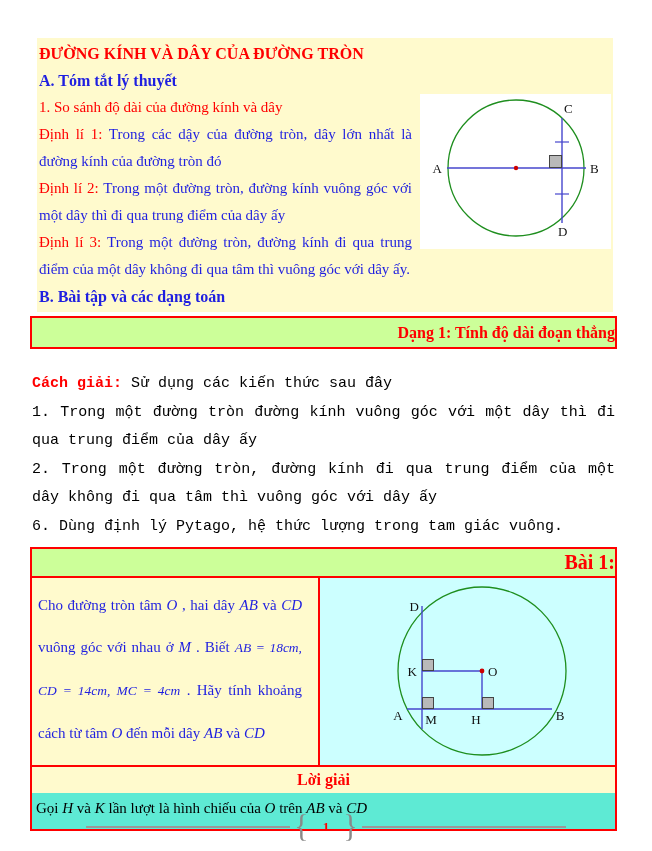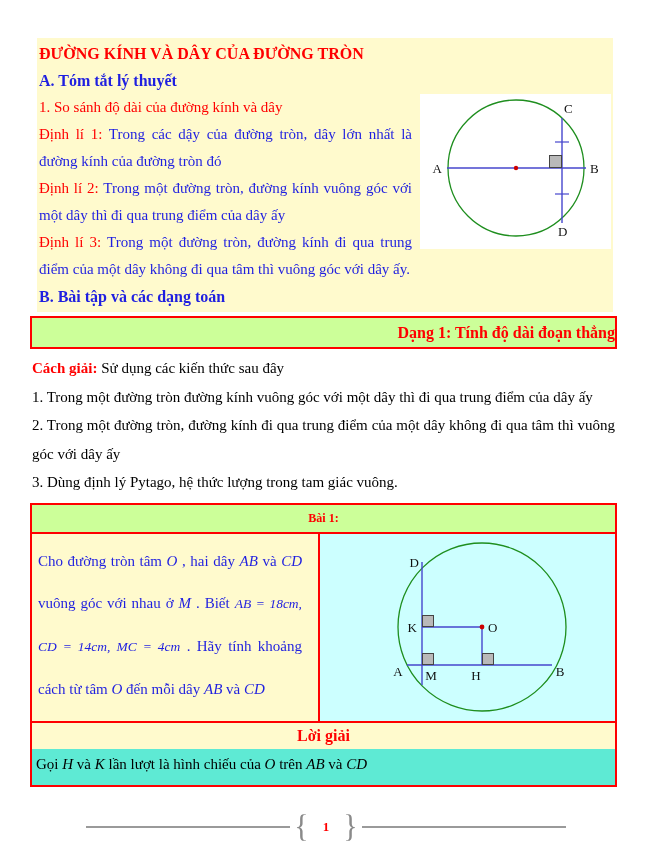--- a/index.html
+++ b/index.html
@@ -12,27 +12,27 @@
   .heading-blue{color:#1F1FE0;font-weight:bold;font-size:16px;line-height:27px;}
   .yellow-block p{margin:0;line-height:27px;text-align:justify;}
   .red-line{color:#FF0000;}
   .lbl-red{color:#FF0000;}
   .txt-blue{color:#1F1FE0;}
   .fig1{float:right;width:191px;height:155px;background:#ffffff;margin-left:8px;margin-right:0;}
   
   .green-bar{margin-top:4px;border:2px solid #FF0000;background:#CCFF99;text-align:right;
              color:#FF0000;font-weight:bold;font-size:16px;line-height:29px;}
   
-  .white-sec{padding:5px 2px 4px 2px;}
+  .white-sec{padding:21px 2px 4px 2px;font-family:Liberation Mono, monospace;}
   .white-sec p{margin:0;line-height:28.5px;text-align:justify;}
   .cach-giai-label{color:#FF0000;font-weight:bold;}
   
   .bai1-table{border:2px solid #FF0000;margin-top:2px;}
-  .b1-header{background:#CCFF99;border-bottom:2px solid #FF0000;text-align:center;
-             color:#FF0000;font-weight:bold;font-size:12px;line-height:27px;}
+  .b1-header{background:#CCFF99;border-bottom:2px solid #FF0000;text-align:right;
+             color:#FF0000;font-weight:bold;font-size:20px;line-height:27px;}
   .b1-body{display:flex;height:187px;}
   .b1-left{width:278px;background:#FFFACD;border-right:2px solid #FF0000;padding:6px 16px 0 6px;
            color:#1F1FE0;text-align:justify;line-height:42px;}
   .b1-right{flex:1;background:#CCFFFF;position:relative;}
   .b1-right svg{display:block;}
   .b1-loigiai{border-top:2px solid #FF0000;background:#FFFACD;text-align:center;
               color:#FF0000;font-weight:bold;font-size:16px;line-height:26px;}
   .b1-sol{background:#5eead4;padding:1px 4px 7px 4px;line-height:28px;}
   .math{font-style:italic;}
   .formula{font-style:italic;font-size:13.5px;}
@@ -77,21 +77,21 @@
       <p><span class="lbl-red">Định lí 3:</span><span class="txt-blue"> Trong một đường tròn, đường kính đi qua trung điểm của một dây không đi qua tâm thì vuông góc với dây ấy.</span></p>
       <div class="heading-blue">B. Bài tập và các dạng toán</div>
     </div>
 
     <div class="green-bar">Dạng 1: Tính độ dài đoạn thẳng</div>
 
     <div class="white-sec">
       <p><span class="cach-giai-label">Cách giải:</span><span> Sử dụng các kiến thức sau đây</span></p>
       <p>1. Trong một đường tròn đường kính vuông góc với một dây thì đi qua trung điểm của dây ấy</p>
       <p>2. Trong một đường tròn, đường kính đi qua trung điểm của một dây không đi qua tâm thì vuông góc với dây ấy</p>
-      <p>3. Dùng định lý Pytago, hệ thức lượng trong tam giác vuông.</p>
+      <p>6. Dùng định lý Pytago, hệ thức lượng trong tam giác vuông.</p>
     </div>
 
     <div class="bai1-table">
       <div class="b1-header">Bài 1:</div>
       <div class="b1-body">
         <div class="b1-left">
           <span>Cho đường tròn tâm </span><span class="math">O</span><span> , hai dây </span><span class="math">AB</span><span> và </span><span class="math">CD</span><span> vuông góc với nhau ở </span><span class="math">M</span><span> . Biết </span><span class="formula">AB = 18cm, CD = 14cm, MC = 4cm</span><span> .  Hãy tính khoảng cách từ tâm </span><span class="math">O</span><span> đến mỗi dây </span><span class="math">AB</span><span> và </span><span class="math">CD</span>
         </div>
         <div class="b1-right">
           <svg width="295" height="187" viewBox="0 0 295 187">

